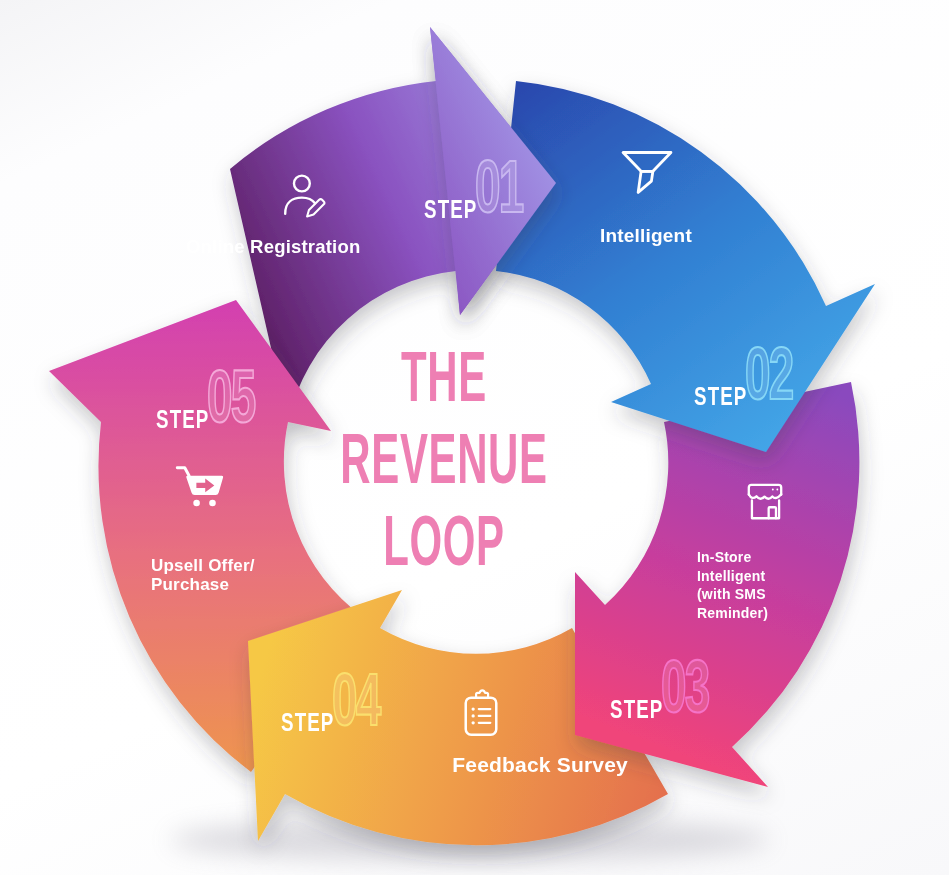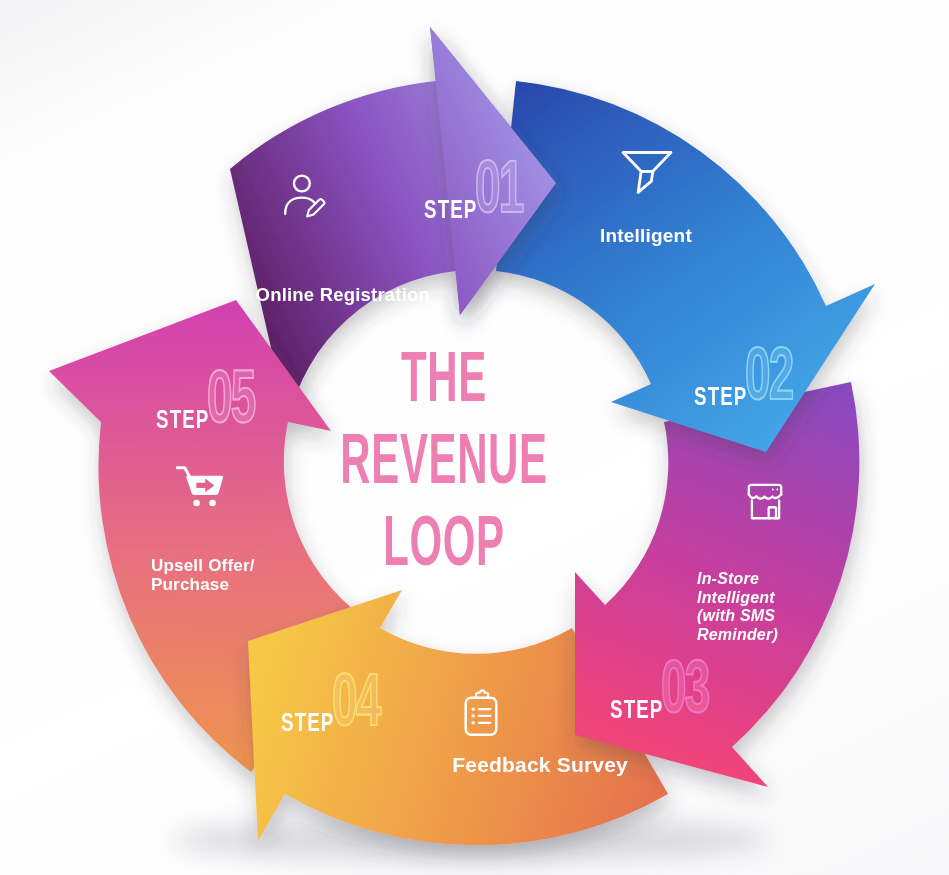--- a/index.html
+++ b/index.html
@@ -36,23 +36,23 @@
   .s5.tag{left:156px;top:360px;}
   
   .icon svg{display:block;width:100%;height:100%;}
   .s1.icon{left:280px;top:170px;width:50px;height:52px;}
   .s2.icon{left:620px;top:149px;width:54px;height:50px;}
   .s3.icon{left:742px;top:478px;width:46px;height:46px;}
   .s4.icon{left:457px;top:688px;width:48px;height:52px;}
   .s5.icon{left:172px;top:461px;width:56px;height:50px;}
   
   .label{color:#fff;font-weight:700;letter-spacing:.2px;}
-  .s1.label{left:186px;top:236px;width:244px;text-align:right;font-size:18.5px;line-height:21px;margin-top:48px;}
+  .s1.label{left:186px;top:236px;width:244px;text-align:left;font-size:18.5px;line-height:21px;}
   .s2.label{left:600px;top:227px;width:190px;font-size:19px;line-height:17.5px;}
-  .s3.label{left:697px;top:570px;width:150px;font-size:16px;line-height:18.5px;font-style:italic;}
+  .s3.label{left:697px;top:548px;width:150px;font-size:14px;line-height:18.5px;}
   .s4.label{left:383px;top:754px;width:245px;text-align:right;font-size:21px;line-height:22px;}
   .s5.label{left:151px;top:533px;width:170px;font-size:17px;line-height:18.5px;margin-top:24px;}
   .label span{display:block;}
   
   .title{position:absolute;left:0;width:888px;top:336px;text-align:center;z-index:2;color:#ee7fb3;font-weight:700;}
   .title .line{display:block;font-size:70px;line-height:82px;transform:scaleX(.6);letter-spacing:1px;white-space:nowrap;}
 </style>
 </head>
 <body>
 

